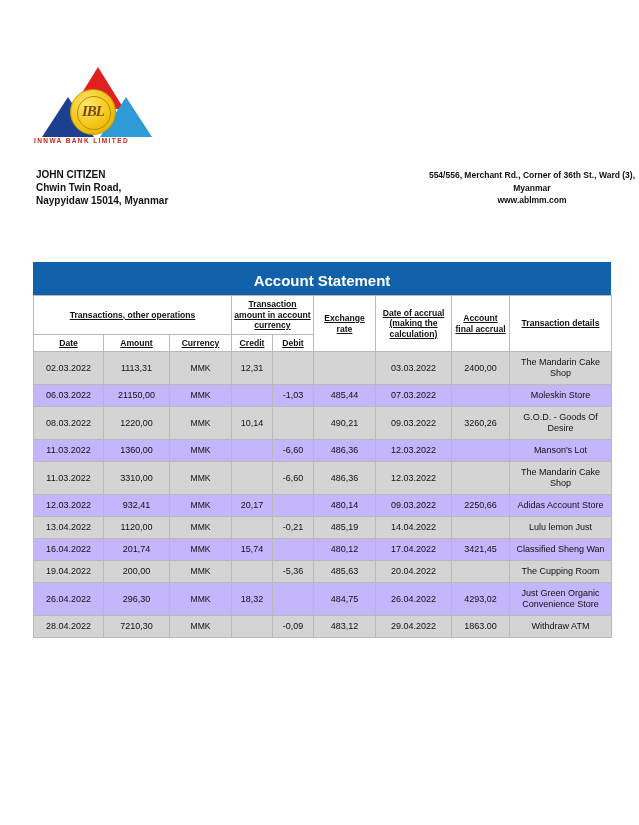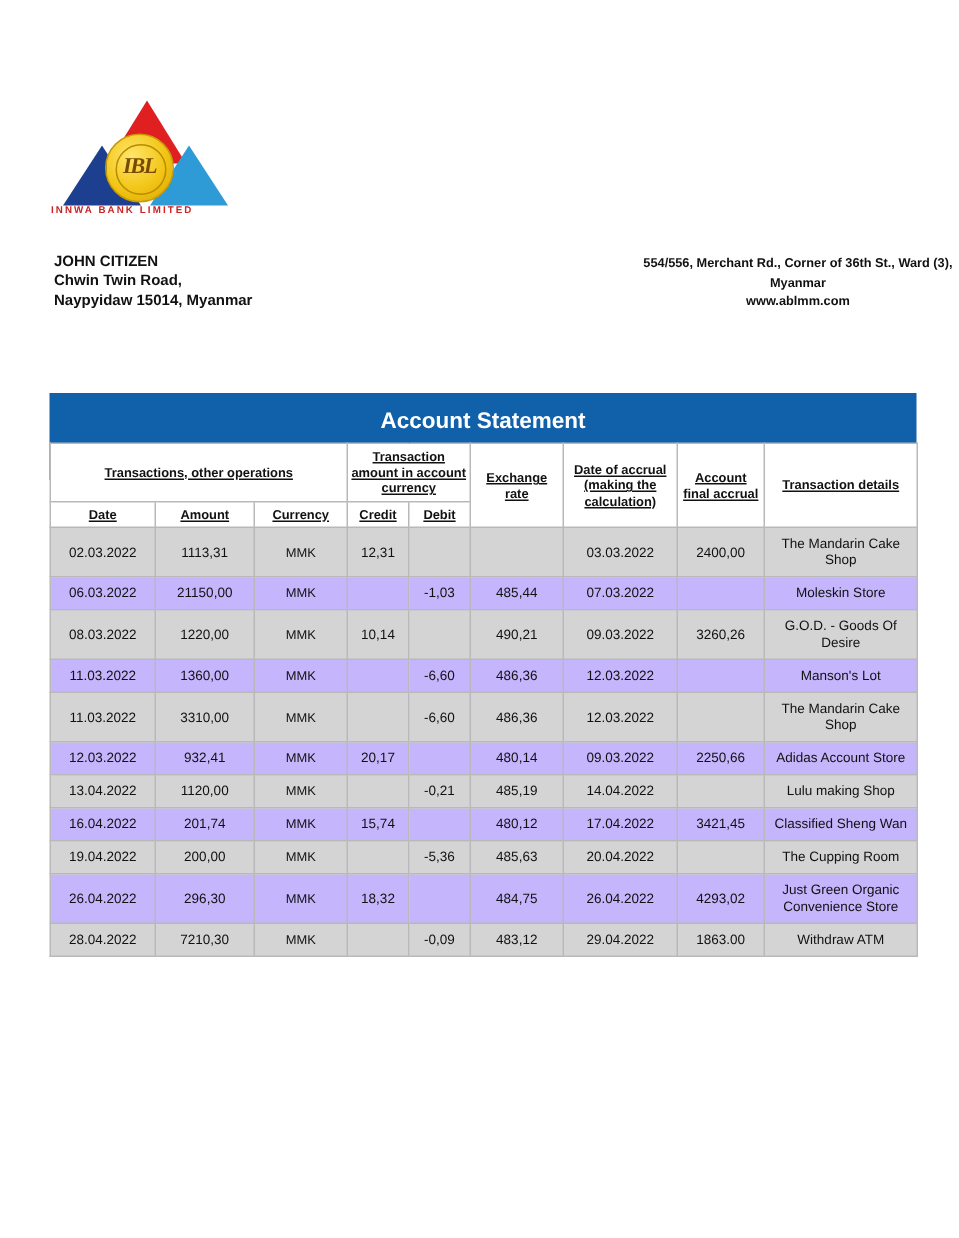--- a/index.html
+++ b/index.html
@@ -341,21 +341,21 @@
         </tr>
         <tr class="shade">
           <td>13.04.2022</td>
           <td>1120,00</td>
           <td class="cur">MMK</td>
           <td></td>
           <td>-0,21</td>
           <td>485,19</td>
           <td>14.04.2022</td>
           <td></td>
-          <td>Lulu making Shop</td>
+          <td>Lulu lemon Just</td>
         </tr>
         <tr class="plain">
           <td>16.04.2022</td>
           <td>201,74</td>
           <td class="cur">MMK</td>
           <td>15,74</td>
           <td></td>
           <td>480,12</td>
           <td>17.04.2022</td>
           <td>3421,45</td>

